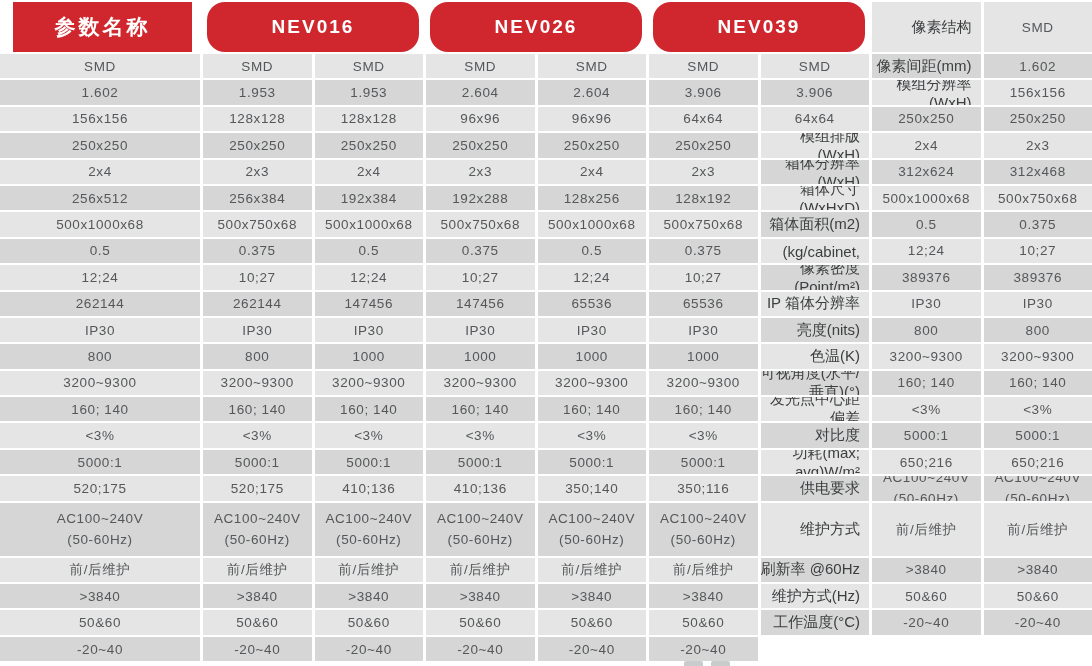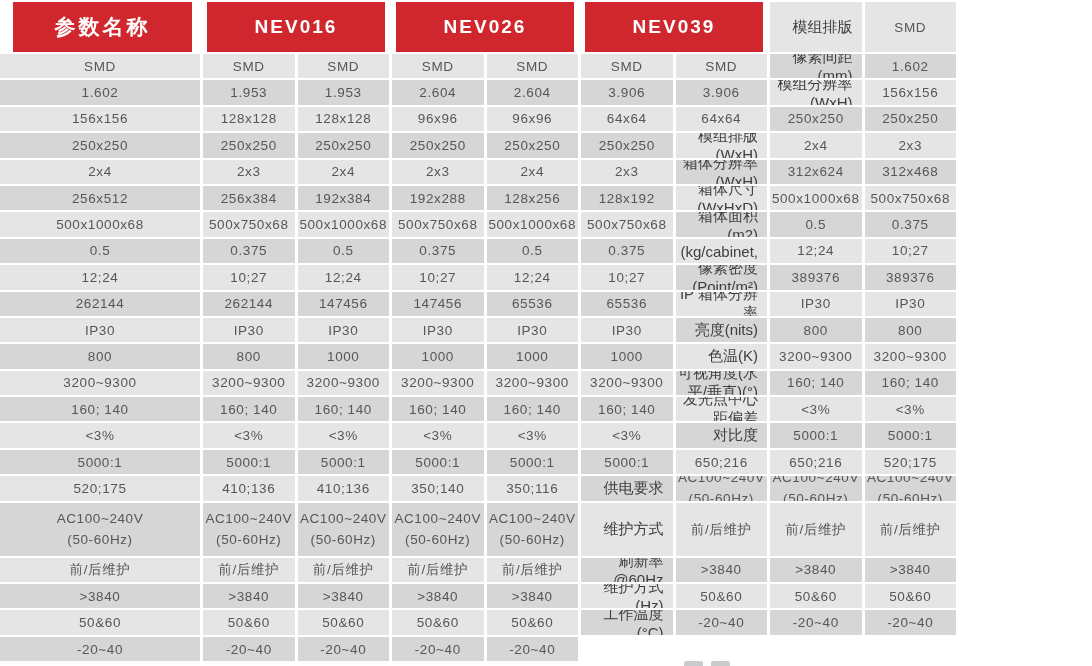--- a/index.html
+++ b/index.html
@@ -4,39 +4,39 @@
 <style>
   html,body{margin:0;padding:0;background:#ffffff;}
   body{font-family:"Liberation Sans","DejaVu Sans",sans-serif;}
   .page{position:relative;width:1092px;height:666px;background:#ffffff;overflow:hidden;}
   .spec-grid{
     display:grid;
     grid-template-columns:200px repeat(8,1fr);
     grid-template-rows:50px repeat(17,24.4px) 53px repeat(4,24.4px);
     gap:2px 3px;
     padding-top:2px;
-    width:956px;
+    width:1092px;
     box-sizing:border-box;
     background:#ffffff;
   }
   .hdr{
     background:var(--red,#cf272d);
     color:#ffffff;
     font-weight:bold;
     display:flex;align-items:center;justify-content:center;
   }
   .hdr.param{
     grid-column:1;
     margin-left:13px;margin-right:8px;
     font-size:21px;letter-spacing:3px;
   }
   .hdr.product{
     grid-column:span 2;
     margin:0 4px;
-    font-size:19px;letter-spacing:2px;
+    font-size:19px;letter-spacing:2px;border-radius:18px;
   }
   .cell{
     display:flex;align-items:center;
     overflow:hidden;
   }
   .label-cell{
     justify-content:flex-end;
     text-align:right;
     padding-right:9px;
     font-size:15px;
@@ -59,21 +59,21 @@
 </head>
 <body>
 
 <div class="page">
   <div class="spec-grid" id="spec-grid">
     <div class="hdr param">参数名称</div>
     <div class="hdr product">NEV016</div>
     <div class="hdr product">NEV026</div>
     <div class="hdr product">NEV039</div>
 
-  <div class="cell label-cell row-light">模组排版</div>
+  <div class="cell label-cell row-light">像素结构</div>
       <div class="cell value-cell row-light">SMD</div>
       <div class="cell value-cell row-light">SMD</div>
       <div class="cell value-cell row-light">SMD</div>
       <div class="cell value-cell row-light">SMD</div>
       <div class="cell value-cell row-light">SMD</div>
       <div class="cell value-cell row-light">SMD</div>
       <div class="cell value-cell row-light">SMD</div>
       <div class="cell value-cell row-light">SMD</div>
       <div class="cell label-cell row-dark">像素间距(mm)</div>
       <div class="cell value-cell row-dark">1.602</div>
@@ -202,20 +202,21 @@
       <div class="cell value-cell row-light">&lt;3%</div>
       <div class="cell label-cell row-dark">对比度</div>
       <div class="cell value-cell row-dark">5000:1</div>
       <div class="cell value-cell row-dark">5000:1</div>
       <div class="cell value-cell row-dark">5000:1</div>
       <div class="cell value-cell row-dark">5000:1</div>
       <div class="cell value-cell row-dark">5000:1</div>
       <div class="cell value-cell row-dark">5000:1</div>
       <div class="cell value-cell row-dark">5000:1</div>
       <div class="cell value-cell row-dark">5000:1</div>
+      <div class="cell label-cell row-light">功耗(max; avg)W/m²</div>
       <div class="cell value-cell row-light">650;216</div>
       <div class="cell value-cell row-light">650;216</div>
       <div class="cell value-cell row-light">520;175</div>
       <div class="cell value-cell row-light">520;175</div>
       <div class="cell value-cell row-light">410;136</div>
       <div class="cell value-cell row-light">410;136</div>
       <div class="cell value-cell row-light">350;140</div>
       <div class="cell value-cell row-light">350;116</div>
       <div class="cell label-cell row-dark">供电要求</div>
       <div class="cell value-cell row-dark">AC100~240V

